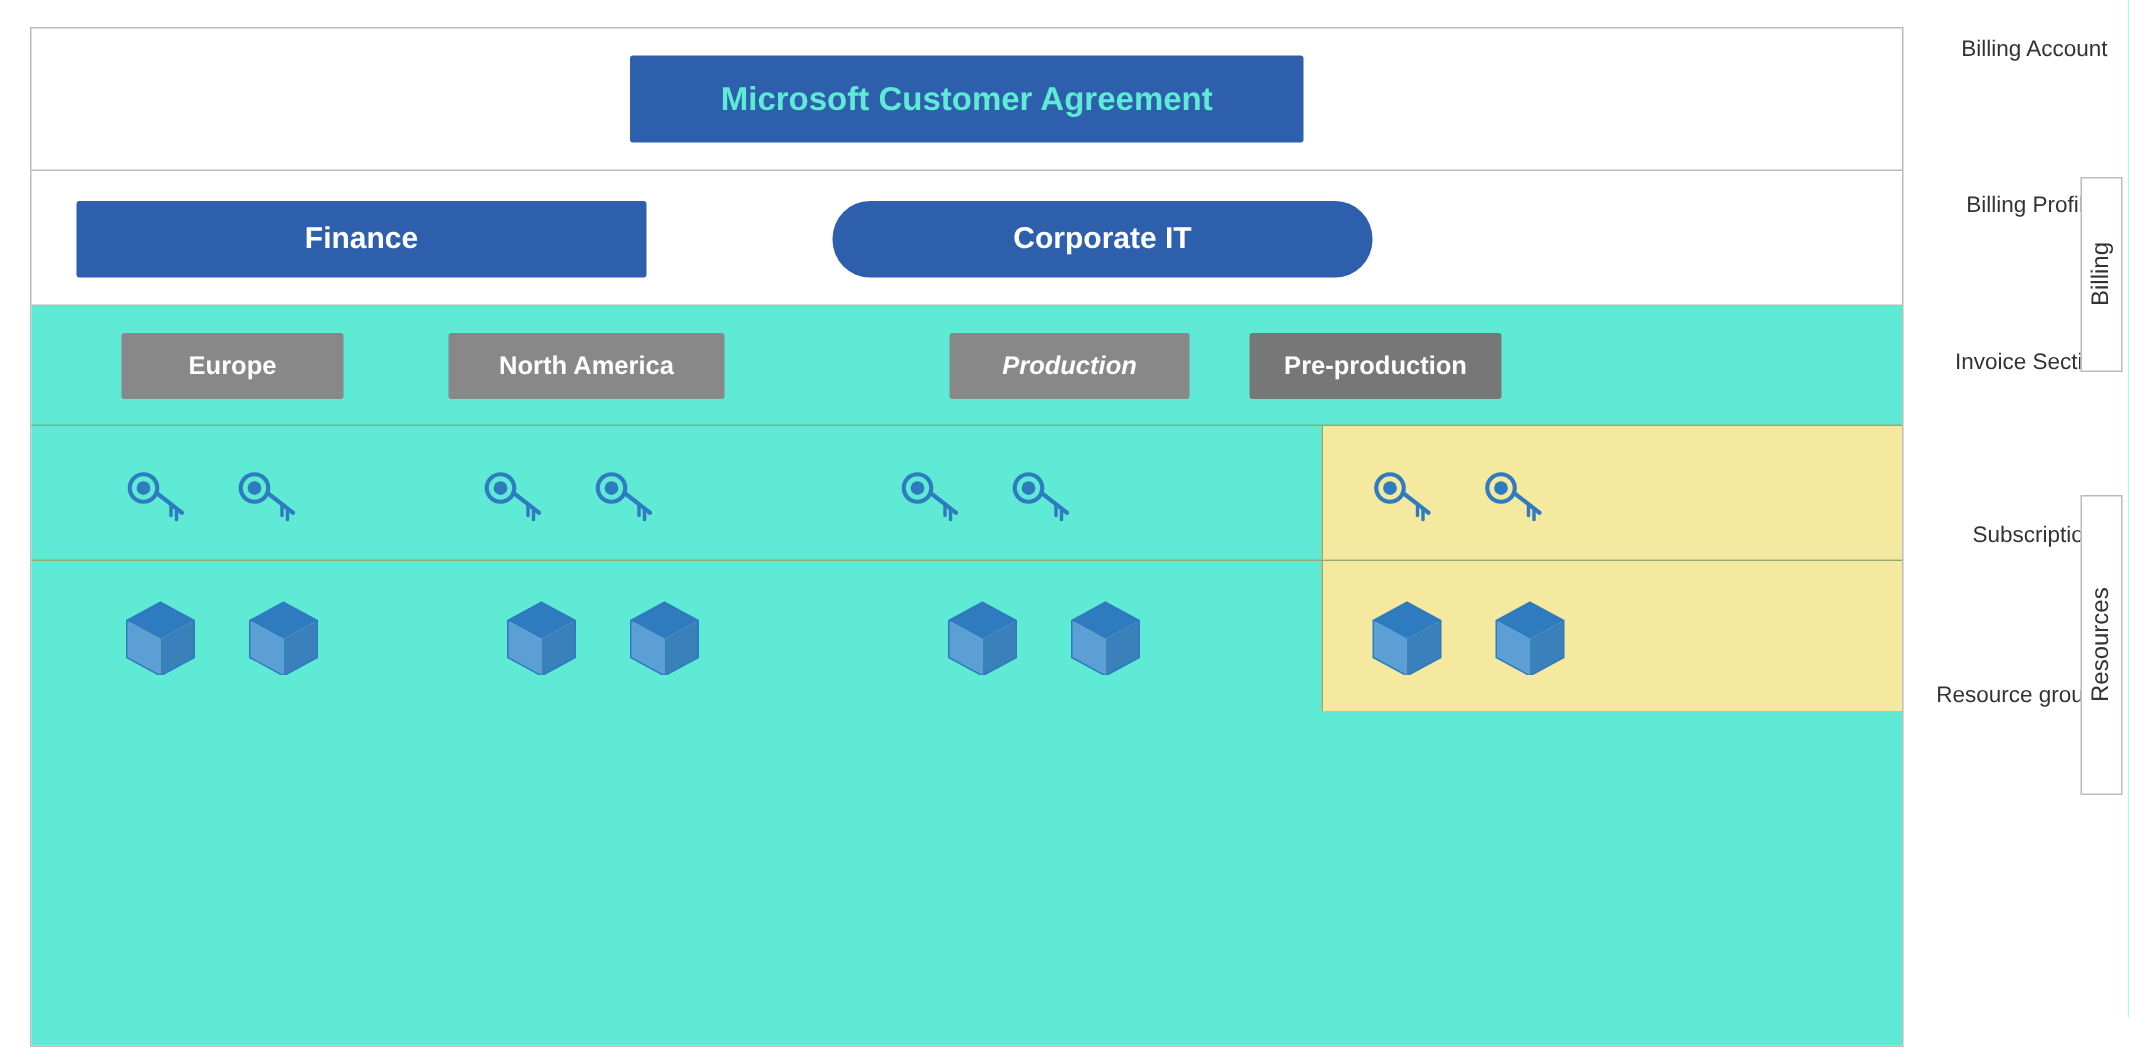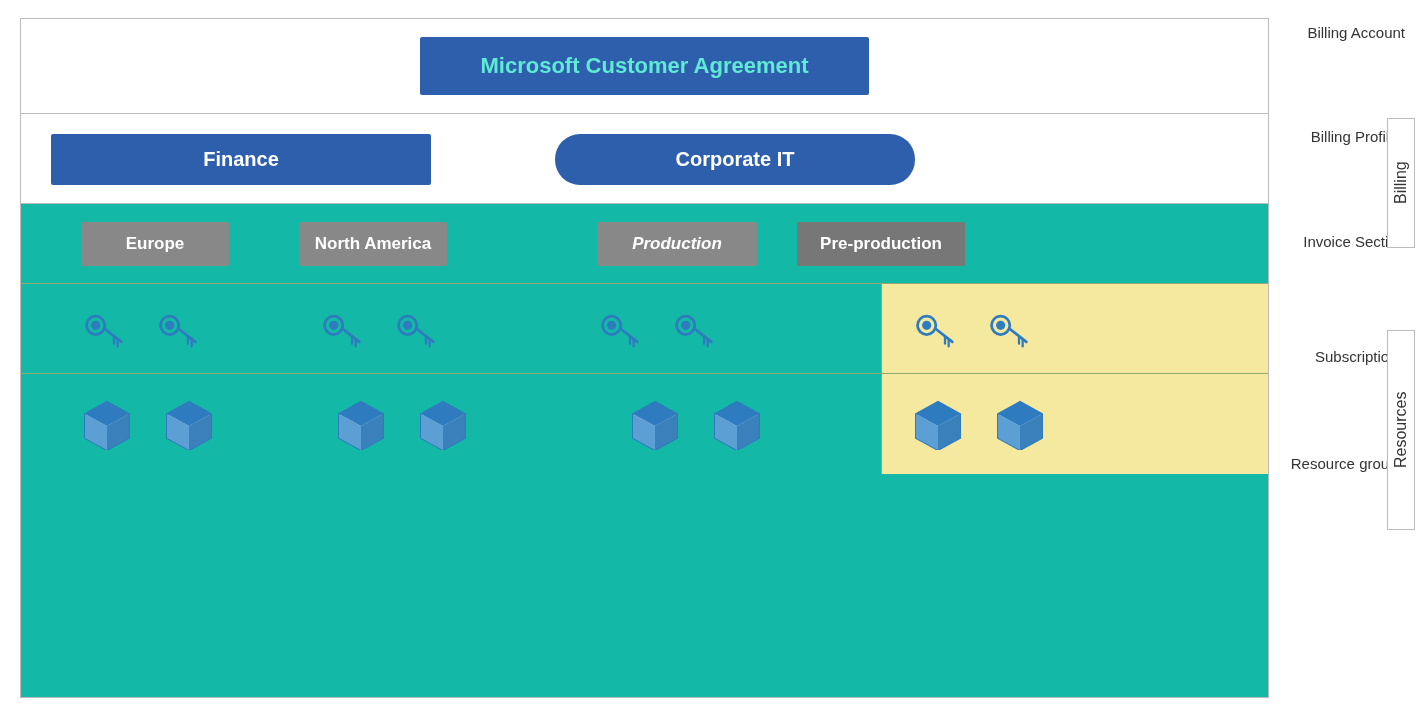--- a/index.html
+++ b/index.html
@@ -69,21 +69,21 @@
     }
 
     .profile-finance { width: 380px; }
     .profile-corporate { width: 360px; margin-left: 80px; border-radius: 25px; }
 
     
     .row-resources-area {
       flex: 1;
       display: flex;
       flex-direction: column;
-      background: #14b8a6;
+      background: #5eead4;
       padding: 0;
     }
 
     
     .row-invoice-sections {
       display: flex;
       align-items: center;
       padding: 16px 30px;
       border-bottom: 1.5px solid #90aa70;
       gap: 0;
@@ -94,21 +94,21 @@
       background: #888;
       color: #fff;
       font-size: 17px;
       font-weight: 700;
       padding: 12px 0;
       border-radius: 2px;
       text-align: center;
     }
 
     .section-europe { width: 148px; margin-left: 30px; }
-    .section-north-america { width: 148px; margin-left: 70px; }
+    .section-north-america { width: 184px; margin-left: 70px; }
     .section-production { width: 160px; margin-left: 150px; font-style: italic; }
     .section-preproduction { width: 168px; margin-left: 40px; background: #777; }
 
     
     .row-subscriptions {
       display: flex;
       align-items: center;
       padding: 0;
       border-bottom: 1.5px solid #90aa70;
       min-height: 90px;

